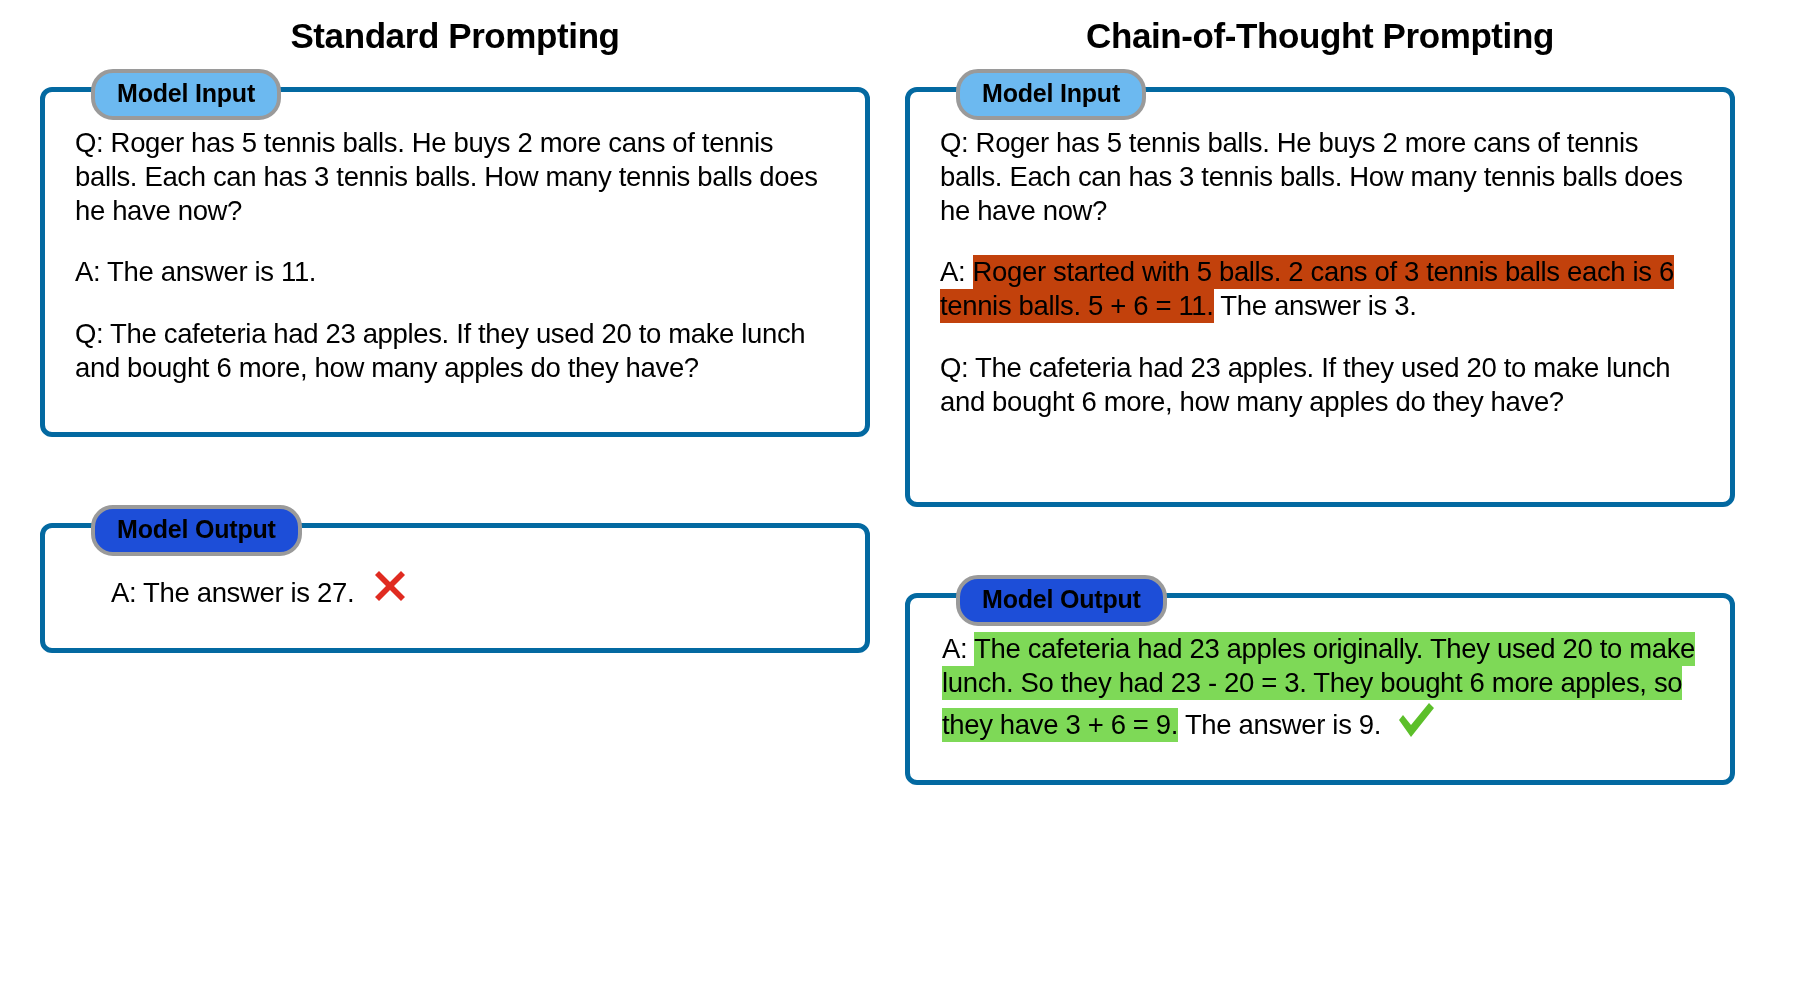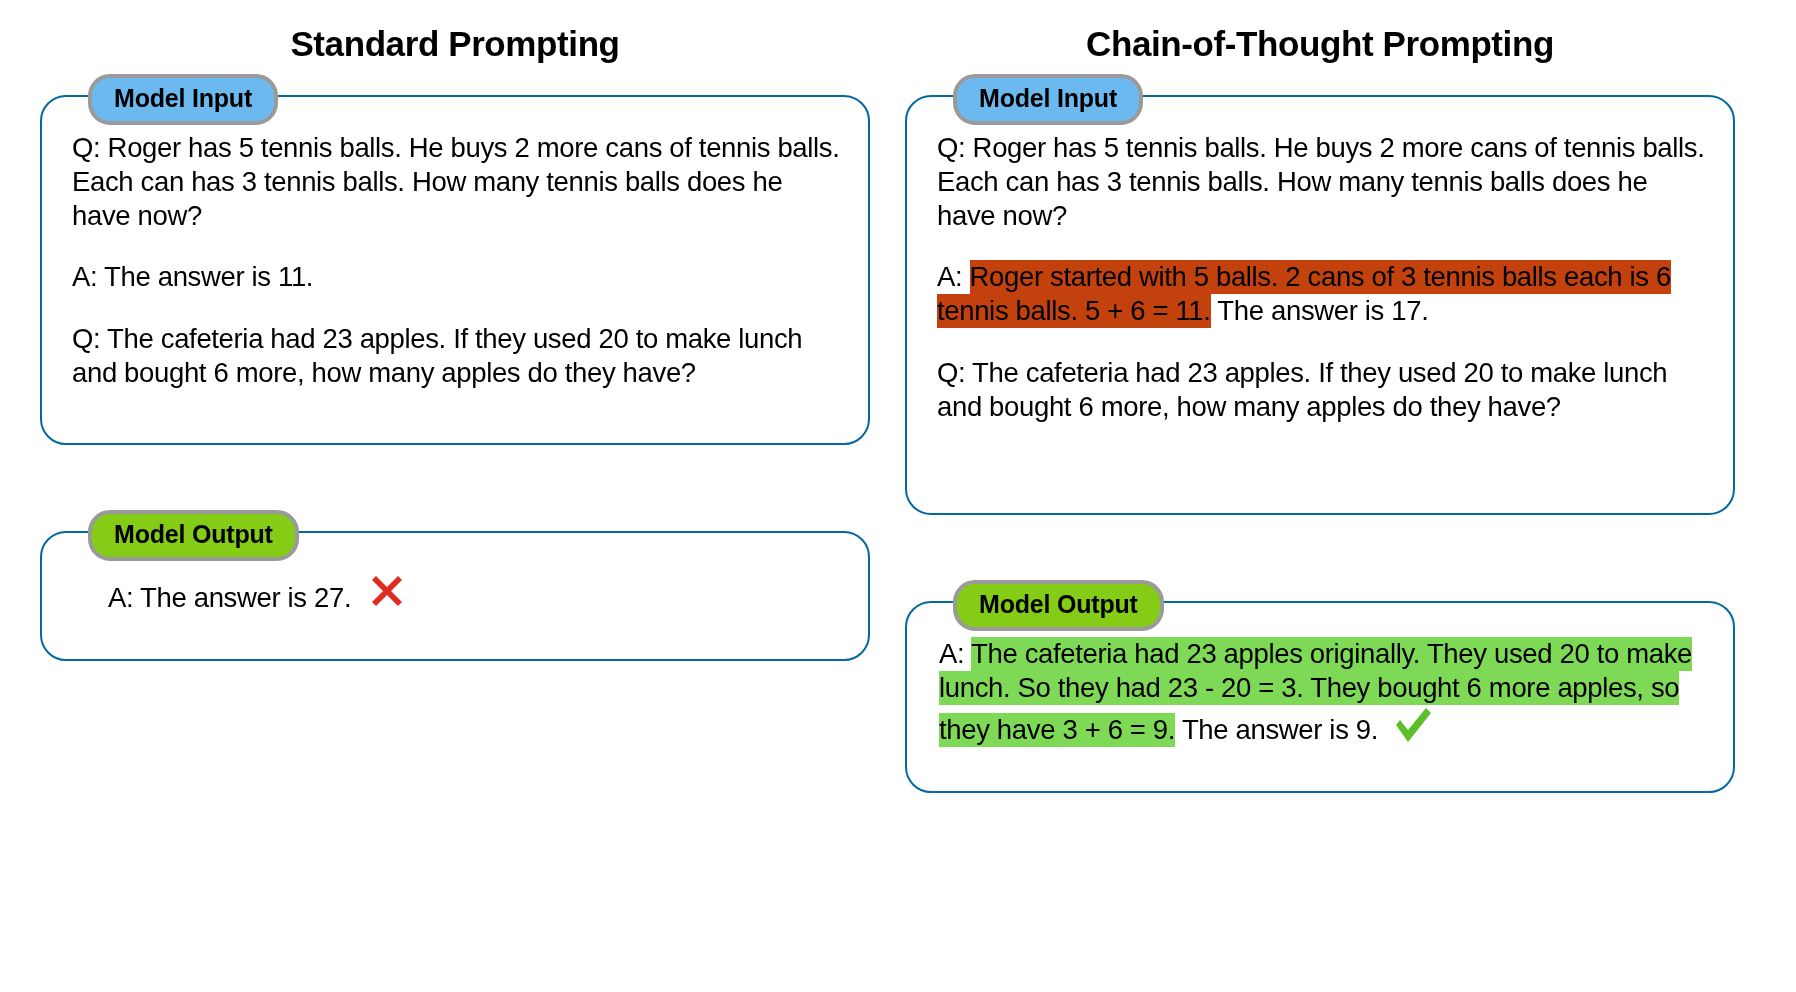--- a/index.html
+++ b/index.html
@@ -33,30 +33,30 @@
 
   
   .col-title {
     text-align: center;
     font-family: "Liberation Sans", sans-serif;
     font-weight: bold;
     font-size: 35px;
     letter-spacing: -0.4px;
     color: #000000;
     line-height: 1;
-    padding-top: 26px;
+    padding-top: 18px;
     white-space: nowrap;
   }
 
   
   .panel {
     position: relative;
     margin-top: 34px;
-    border: 2px solid #0369a1;
-    border-radius: 26px;
+    border: 5px solid #0369a1;
+    border-radius: 12px;
     background: #ffffff;
     box-sizing: border-box;
   }
   .panel-body {
     padding: 34px 26px 30px 30px;
     font-family: "Liberation Sans", sans-serif;
     font-size: 27.5px;
     line-height: 1.23;
     color: #000000;
     letter-spacing: -0.35px;
@@ -76,21 +76,21 @@
     font-family: "Liberation Sans", sans-serif;
     font-weight: bold;
     font-size: 25px;
     letter-spacing: -0.2px;
     color: #000000;
     line-height: 1.25;
     white-space: nowrap;
     z-index: 3;
   }
   .badge-input  { background: #6cb9f0; }
-  .badge-output { background: #84cc16; }
+  .badge-output { background: #1d4ed8; }
 
   
   .hl-blue  { background: #c2410c; box-decoration-break: clone; -webkit-box-decoration-break: clone; padding: 1px 0 2px 0; }
   .hl-green { background: #7ed957; box-decoration-break: clone; -webkit-box-decoration-break: clone; padding: 1px 0 2px 0; }
 
   
   .mark {
     display: inline-block;
     vertical-align: -6px;
     margin-left: 14px;
@@ -145,21 +145,21 @@
   </div>
 
   <div class="column col-right">
 
     <div class="col-title">Chain-of-Thought Prompting</div>
 
     <div class="panel" style="height: 420px;">
       <div class="badge badge-input">Model Input</div>
       <div class="panel-body">
         <p>Q: Roger has 5 tennis balls. He buys 2 more cans of tennis balls. Each can has 3 tennis balls. How many tennis balls does he have now?</p>
-        <p><span>A: </span><span class="hl-blue">Roger started with 5 balls. 2 cans of 3 tennis balls each is 6 tennis balls. 5 + 6 = 11.</span><span> The answer is 17.</span></p>
+        <p><span>A: </span><span class="hl-blue">Roger started with 5 balls. 2 cans of 3 tennis balls each is 6 tennis balls. 5 + 6 = 11.</span><span> The answer is 3.</span></p>
         <p>Q: The cafeteria had 23 apples. If they used 20 to make lunch and bought 6 more, how many apples do they have?</p>
       </div>
     </div>
 
     <div class="panel" style="margin-top: 86px; height: 192px;">
       <div class="badge badge-output">Model Output</div>
       <div class="panel-body" style="padding-top: 34px; padding-left: 32px;">
         <p><span>A: </span><span class="hl-green">The cafeteria had 23 apples originally. They used 20 to make lunch. So they had 23 - 20 = 3. They bought 6 more apples, so they have 3 + 6 = 9.</span><span> The answer is 9.</span><span class="mark"><svg width="42" height="40" viewBox="0 0 42 40">
                 <path d="M4 20 L8 15 L16 25 L34 3 L39 8 L16 37 Z" fill="#5cbf2a"></path>
               </svg></span>

